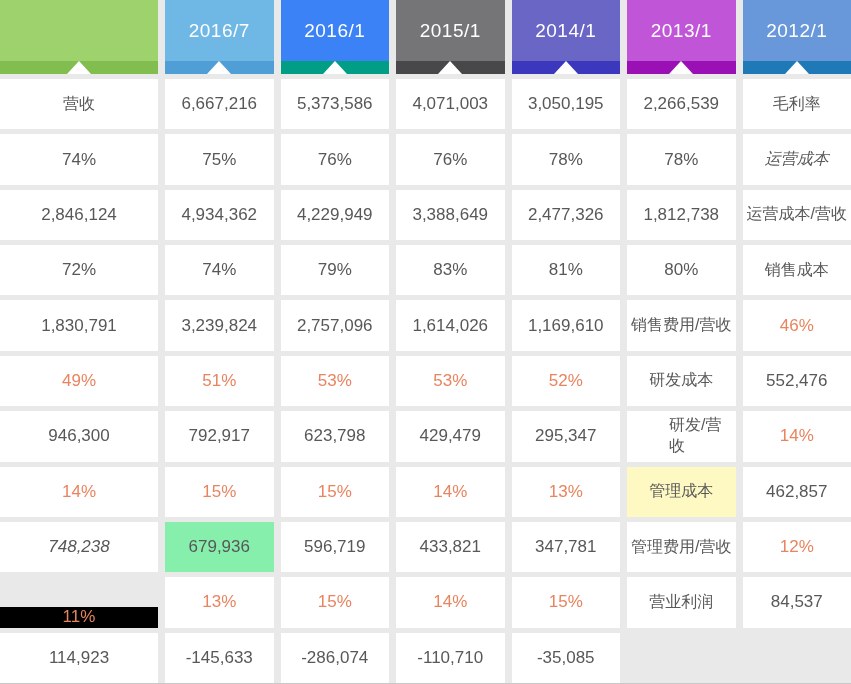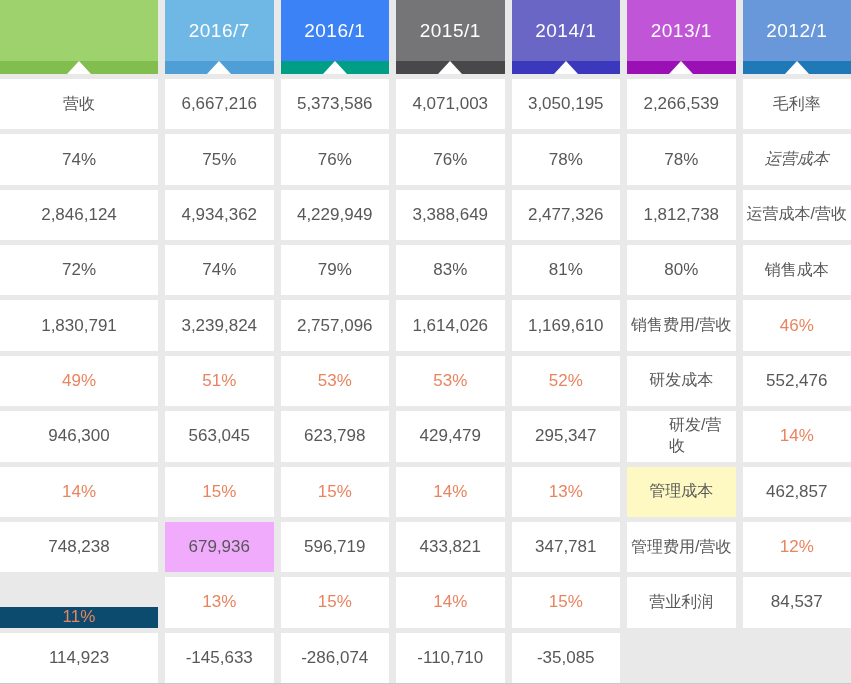--- a/index.html
+++ b/index.html
@@ -132,41 +132,41 @@
     <div class="cell label" style="background: rgb(255, 255, 255);">销售费用/营收</div>
     <div class="cell val hl" style="background: rgb(255, 255, 255); color: rgb(232, 132, 95);">46%</div>
     <div class="cell val hl" style="background: rgb(255, 255, 255); color: rgb(232, 132, 95);">49%</div>
     <div class="cell val hl" style="background: rgb(255, 255, 255); color: rgb(232, 132, 95);">51%</div>
     <div class="cell val hl" style="background: rgb(255, 255, 255); color: rgb(232, 132, 95);">53%</div>
     <div class="cell val hl" style="background: rgb(255, 255, 255); color: rgb(232, 132, 95);">53%</div>
     <div class="cell val hl" style="background: rgb(255, 255, 255); color: rgb(232, 132, 95);">52%</div>
     <div class="cell label" style="background: rgb(255, 255, 255);">研发成本</div>
     <div class="cell val" style="background: rgb(255, 255, 255); color: rgb(88, 88, 90);">552,476</div>
     <div class="cell val" style="background: rgb(255, 255, 255); color: rgb(88, 88, 90);">946,300</div>
-    <div class="cell val" style="background: rgb(255, 255, 255); color: rgb(88, 88, 90);">563,045</div>
+    <div class="cell val" style="background: rgb(255, 255, 255); color: rgb(88, 88, 90);">792,917</div>
     <div class="cell val" style="background: rgb(255, 255, 255); color: rgb(88, 88, 90);">623,798</div>
     <div class="cell val" style="background: rgb(255, 255, 255); color: rgb(88, 88, 90);">429,479</div>
     <div class="cell val" style="background: rgb(255, 255, 255); color: rgb(88, 88, 90);">295,347</div>
     <div class="cell label" style="background: #ffffff; padding-left: 42px;">研发/营收</div>
     <div class="cell val hl" style="background: rgb(255, 255, 255); color: rgb(232, 132, 95);">14%</div>
     <div class="cell val hl" style="background: rgb(255, 255, 255); color: rgb(232, 132, 95);">14%</div>
     <div class="cell val hl" style="background: rgb(255, 255, 255); color: rgb(232, 132, 95);">15%</div>
     <div class="cell val hl" style="background: rgb(255, 255, 255); color: rgb(232, 132, 95);">15%</div>
     <div class="cell val hl" style="background: rgb(255, 255, 255); color: rgb(232, 132, 95);">14%</div>
     <div class="cell val hl" style="background: rgb(255, 255, 255); color: rgb(232, 132, 95);">13%</div>
     <div class="cell label" style="background: #fef9c3;">管理成本</div>
     <div class="cell val" style="background: rgb(255, 255, 255); color: rgb(88, 88, 90);">462,857</div>
-    <div class="cell val" style="background: rgb(255, 255, 255); color: rgb(88, 88, 90);">748,238</div>
-    <div class="cell val" style="background: #f0abfc; color: rgb(88, 88, 90); text-align: center;">679,936</div>
+    <div class="cell val" style="background: rgb(255, 255, 255); color: rgb(88, 88, 90); font-style: italic;">748,238</div>
+    <div class="cell val" style="background: #86efac; color: rgb(88, 88, 90); text-align: center;">679,936</div>
     <div class="cell val" style="background: rgb(255, 255, 255); color: rgb(88, 88, 90);">596,719</div>
     <div class="cell val" style="background: rgb(255, 255, 255); color: rgb(88, 88, 90);">433,821</div>
     <div class="cell val" style="background: rgb(255, 255, 255); color: rgb(88, 88, 90);">347,781</div>
     <div class="cell label" style="background: rgb(255, 255, 255);">管理费用/营收</div>
     <div class="cell val hl" style="background: rgb(255, 255, 255); color: rgb(232, 132, 95);">12%</div>
-    <div class="cell val hl" style="background: #0c4a6e; color: rgb(232, 132, 95); margin-top: 30px;">11%</div>
+    <div class="cell val hl" style="background: #000000; color: rgb(232, 132, 95); margin-top: 30px;">11%</div>
     <div class="cell val hl" style="background: rgb(255, 255, 255); color: rgb(232, 132, 95);">13%</div>
     <div class="cell val hl" style="background: rgb(255, 255, 255); color: rgb(232, 132, 95);">15%</div>
     <div class="cell val hl" style="background: rgb(255, 255, 255); color: rgb(232, 132, 95);">14%</div>
     <div class="cell val hl" style="background: rgb(255, 255, 255); color: rgb(232, 132, 95);">15%</div>
     <div class="cell label" style="background: rgb(255, 255, 255);">营业利润</div>
     <div class="cell val" style="background: rgb(255, 255, 255); color: rgb(88, 88, 90);">84,537</div>
     <div class="cell val" style="background: rgb(255, 255, 255); color: rgb(88, 88, 90);">114,923</div>
     <div class="cell val" style="background: rgb(255, 255, 255); color: rgb(88, 88, 90);">-145,633</div>
     <div class="cell val" style="background: rgb(255, 255, 255); color: rgb(88, 88, 90);">-286,074</div>
     <div class="cell val" style="background: rgb(255, 255, 255); color: rgb(88, 88, 90);">-110,710</div>

